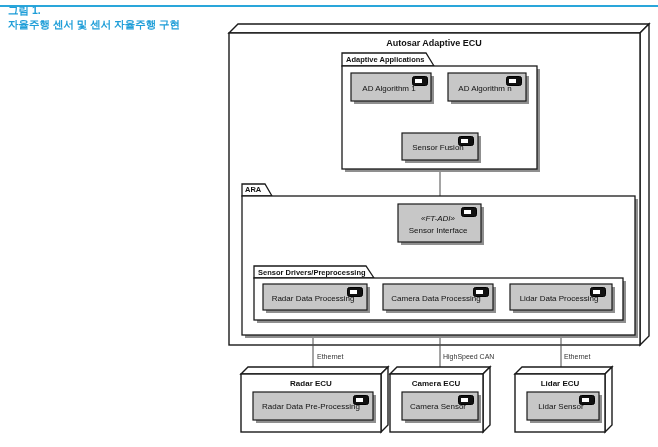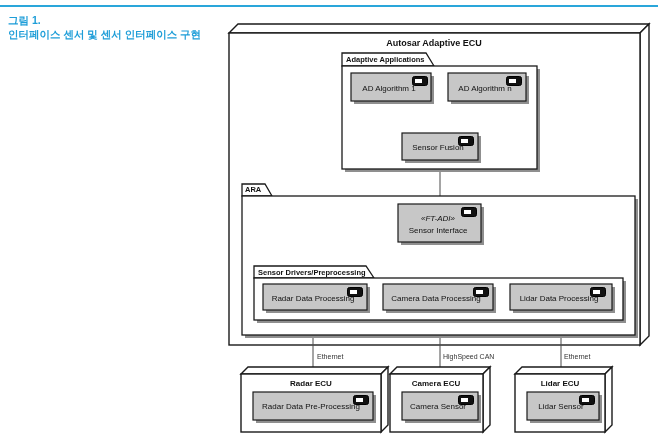--- a/index.html
+++ b/index.html
@@ -1,19 +1,19 @@
 <!DOCTYPE html>
 <html><head>
 <meta charset="utf-8">
 <style>
   html,body{margin:0;padding:0;background:#fff;}
   .page{position:relative;width:658px;height:447px;background:#fff;overflow:hidden;
         font-family:"Liberation Sans","DejaVu Sans",sans-serif;}
   .top-rule{position:absolute;left:0;top:5px;width:658px;height:2px;background:#2aa6da;}
-  .caption{position:absolute;left:8px;top:13px;color:#1f9ed8;font-weight:bold;
+  .caption{position:absolute;left:8px;top:3px;color:#1f9ed8;font-weight:bold;
            font-size:10.5px;line-height:14px;white-space:nowrap;}
   svg{position:absolute;left:0;top:0;}
   svg text{fill:#111;font-family:"Liberation Sans","DejaVu Sans",sans-serif;}
   .t-comp{font-size:8px;}
   .t-tab{font-size:7.5px;font-weight:bold;}
   .t-node{font-size:8px;font-weight:bold;}
   .t-root{font-size:9px;font-weight:bold;}
   .t-link{font-size:7px;fill:#333;}
   .t-stereo{font-size:8px;font-style:italic;}
   .node-face{fill:#fff;stroke:#1a1a1a;stroke-width:1.4;}
@@ -23,21 +23,21 @@
   .link{stroke:#4a4a4a;stroke-width:1;}
 </style>
 </head>
 <body>
 
 <div class="page">
   <div class="top-rule"></div>
 
   <div class="caption">
     <div>그림 1.</div>
-    <div>인터페이스 센서 및 센서 인터페이스 구현</div>
+    <div>자율주행 센서 및 센서 자율주행 구현</div>
   </div>
 
   <svg width="658" height="447" viewBox="0 0 658 447">
     <defs>
       <symbol id="comp-icon" width="16" height="10" viewBox="0 0 16 10">
         <rect x="0.5" y="0.5" width="15" height="9" rx="2" fill="#111" stroke="#000" stroke-width="1"></rect>
         <rect x="3" y="3" width="7" height="4" fill="#fff"></rect>
       </symbol>
     </defs>
 

